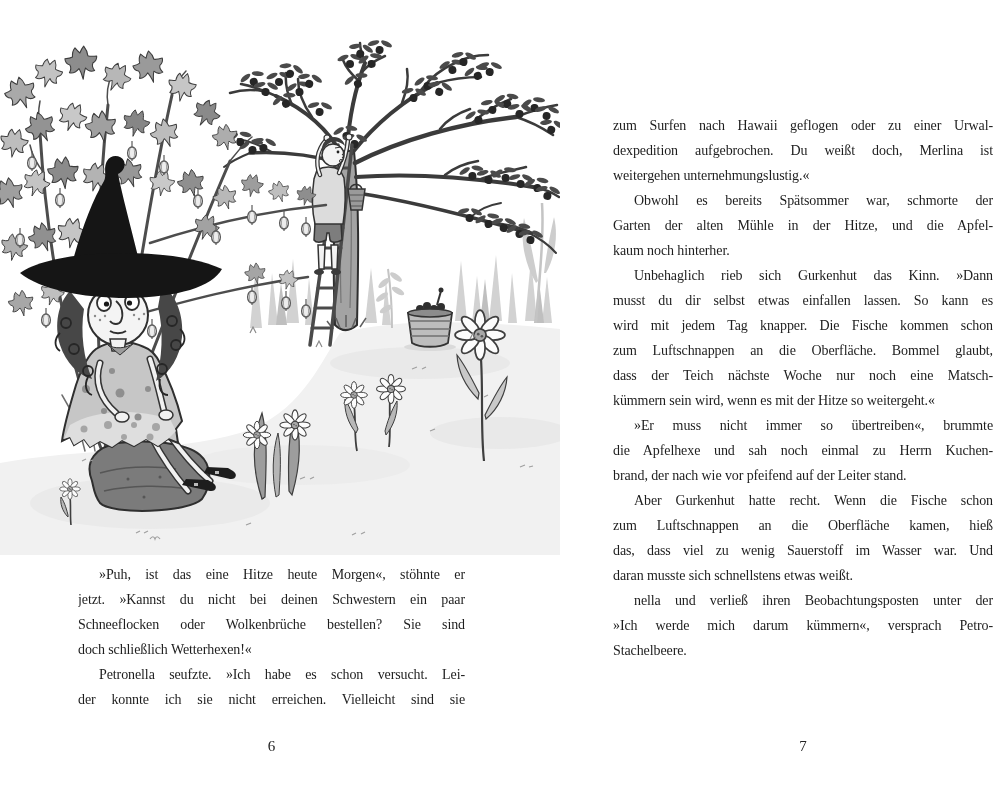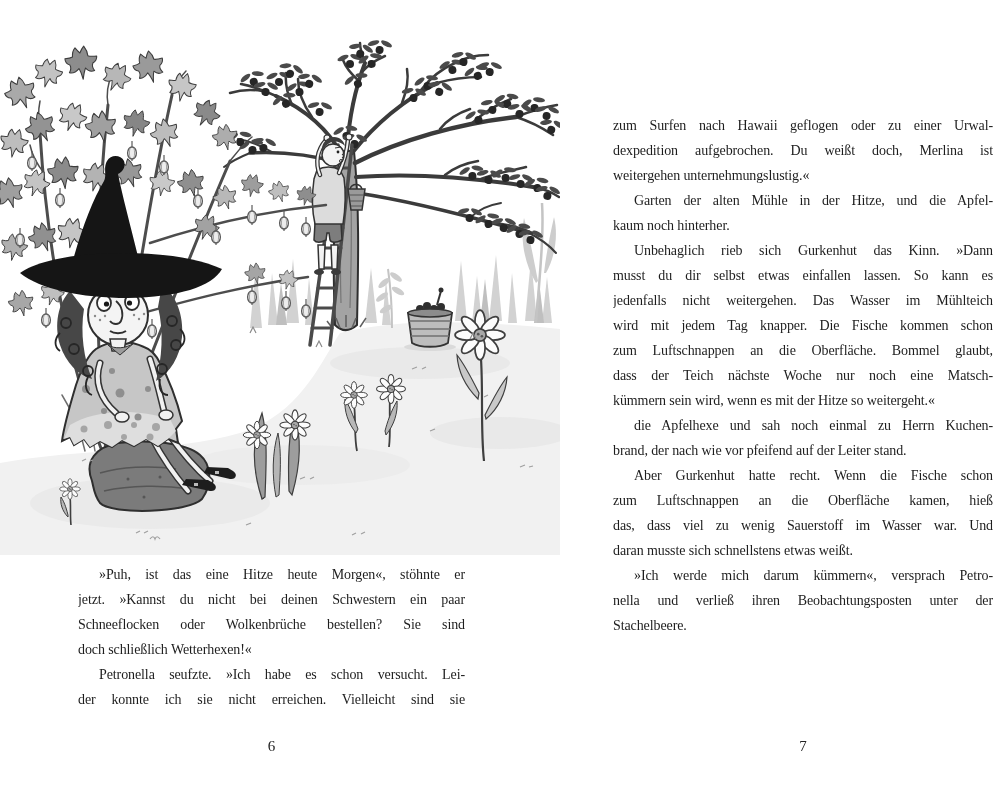--- a/index.html
+++ b/index.html
@@ -430,43 +430,44 @@
     </div>
   <div class="pagenum pagenum-left">6</div>
 
   <div class="page-text right-text">
       <p>
         <span class="line">zum Surfen nach Hawaii geflogen oder zu einer Urwal-</span>
         <span class="line">dexpedition aufgebrochen. Du weißt doch, Merlina ist</span>
         <span class="line last">weitergehen unternehmungslustig.«</span>
       </p>
       <p class="indent">
+        <span class="line">Obwohl es bereits Spätsommer war, schmorte der</span>
         <span class="line">Garten der alten Mühle in der Hitze, und die Apfel-</span>
         <span class="line last">kaum noch hinterher.</span>
       </p>
       <p class="indent">
         <span class="line">Unbehaglich rieb sich Gurkenhut das Kinn. »Dann</span>
         <span class="line">musst du dir selbst etwas einfallen lassen. So kann es</span>
-        <span class="line">jedenfalls nicht weitergehen. Das Wasser im Mühlteich</span>
         <span class="line">wird mit jedem Tag knapper. Die Fische kommen schon</span>
         <span class="line">zum Luftschnappen an die Oberfläche. Bommel glaubt,</span>
         <span class="line">dass der Teich nächste Woche nur noch eine Matsch-</span>
         <span class="line last">kümmern sein wird, wenn es mit der Hitze so weitergeht.«</span>
       </p>
       <p class="indent">
+        <span class="line">»Er muss nicht immer so übertreiben«, brummte</span>
         <span class="line">die Apfelhexe und sah noch einmal zu Herrn Kuchen-</span>
         <span class="line last">brand, der nach wie vor pfeifend auf der Leiter stand.</span>
       </p>
       <p class="indent">
         <span class="line">Aber Gurkenhut hatte recht. Wenn die Fische schon</span>
         <span class="line">zum Luftschnappen an die Oberfläche kamen, hieß</span>
         <span class="line">das, dass viel zu wenig Sauerstoff im Wasser war. Und</span>
         <span class="line last">daran musste sich schnellstens etwas weißt.</span>
       </p>
       <p class="indent">
+        <span class="line">nella und verließ ihren Beobachtungsposten unter der</span>
         <span class="line">»Ich werde mich darum kümmern«, versprach Petro-</span>
-        <span class="line">nella und verließ ihren Beobachtungsposten unter der</span>
         <span class="line last">Stachelbeere.</span>
       </p>
     </div>
   <div class="pagenum pagenum-right">7</div>
 
 </div>
 
 </body></html>

